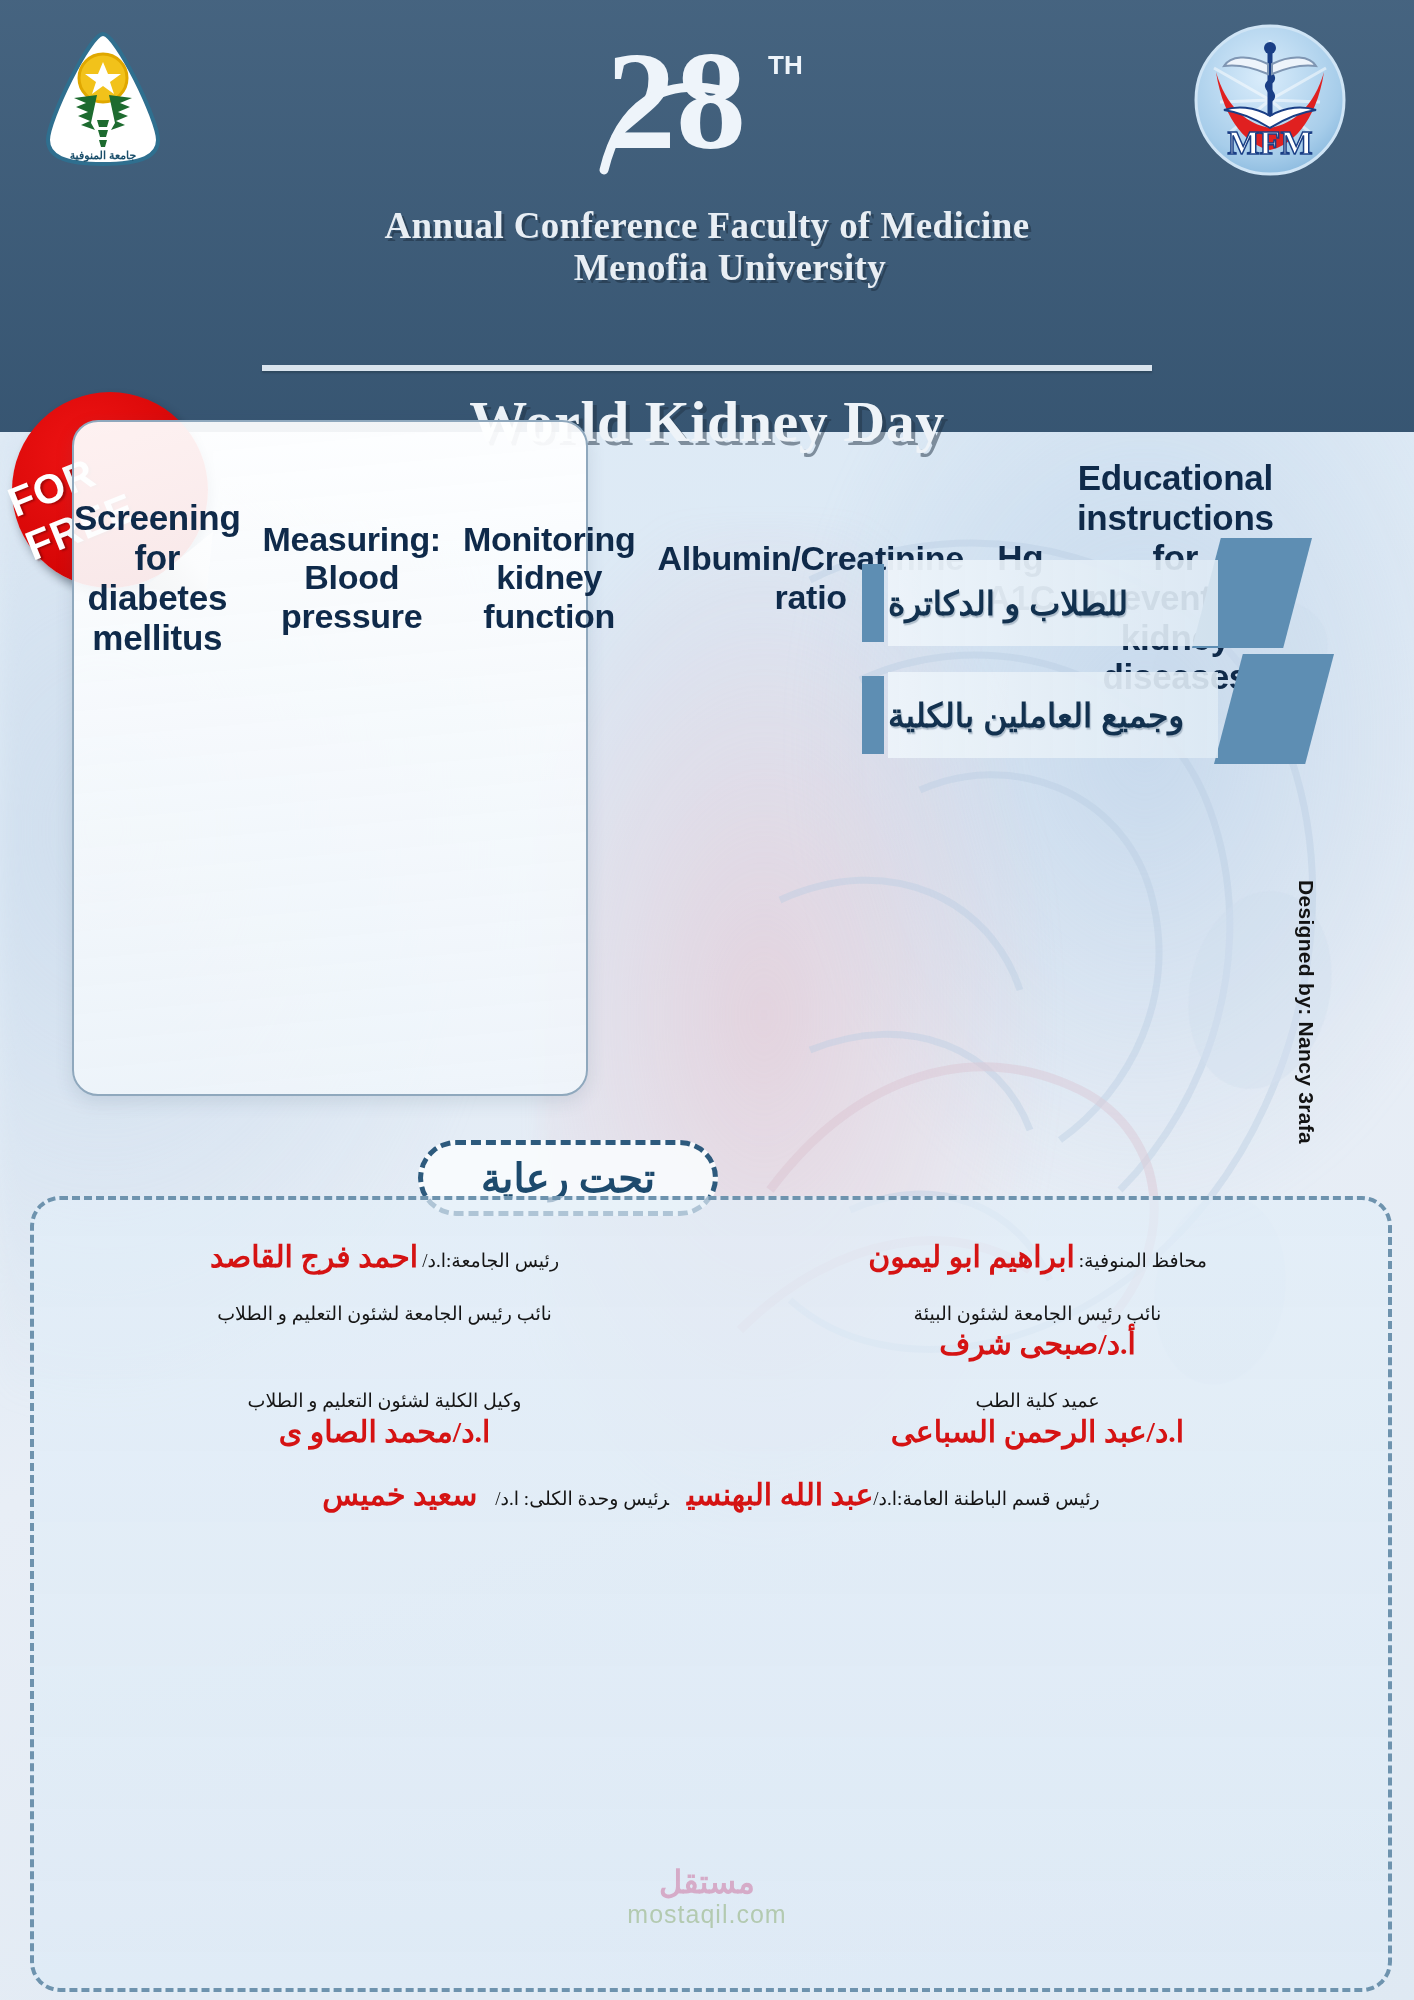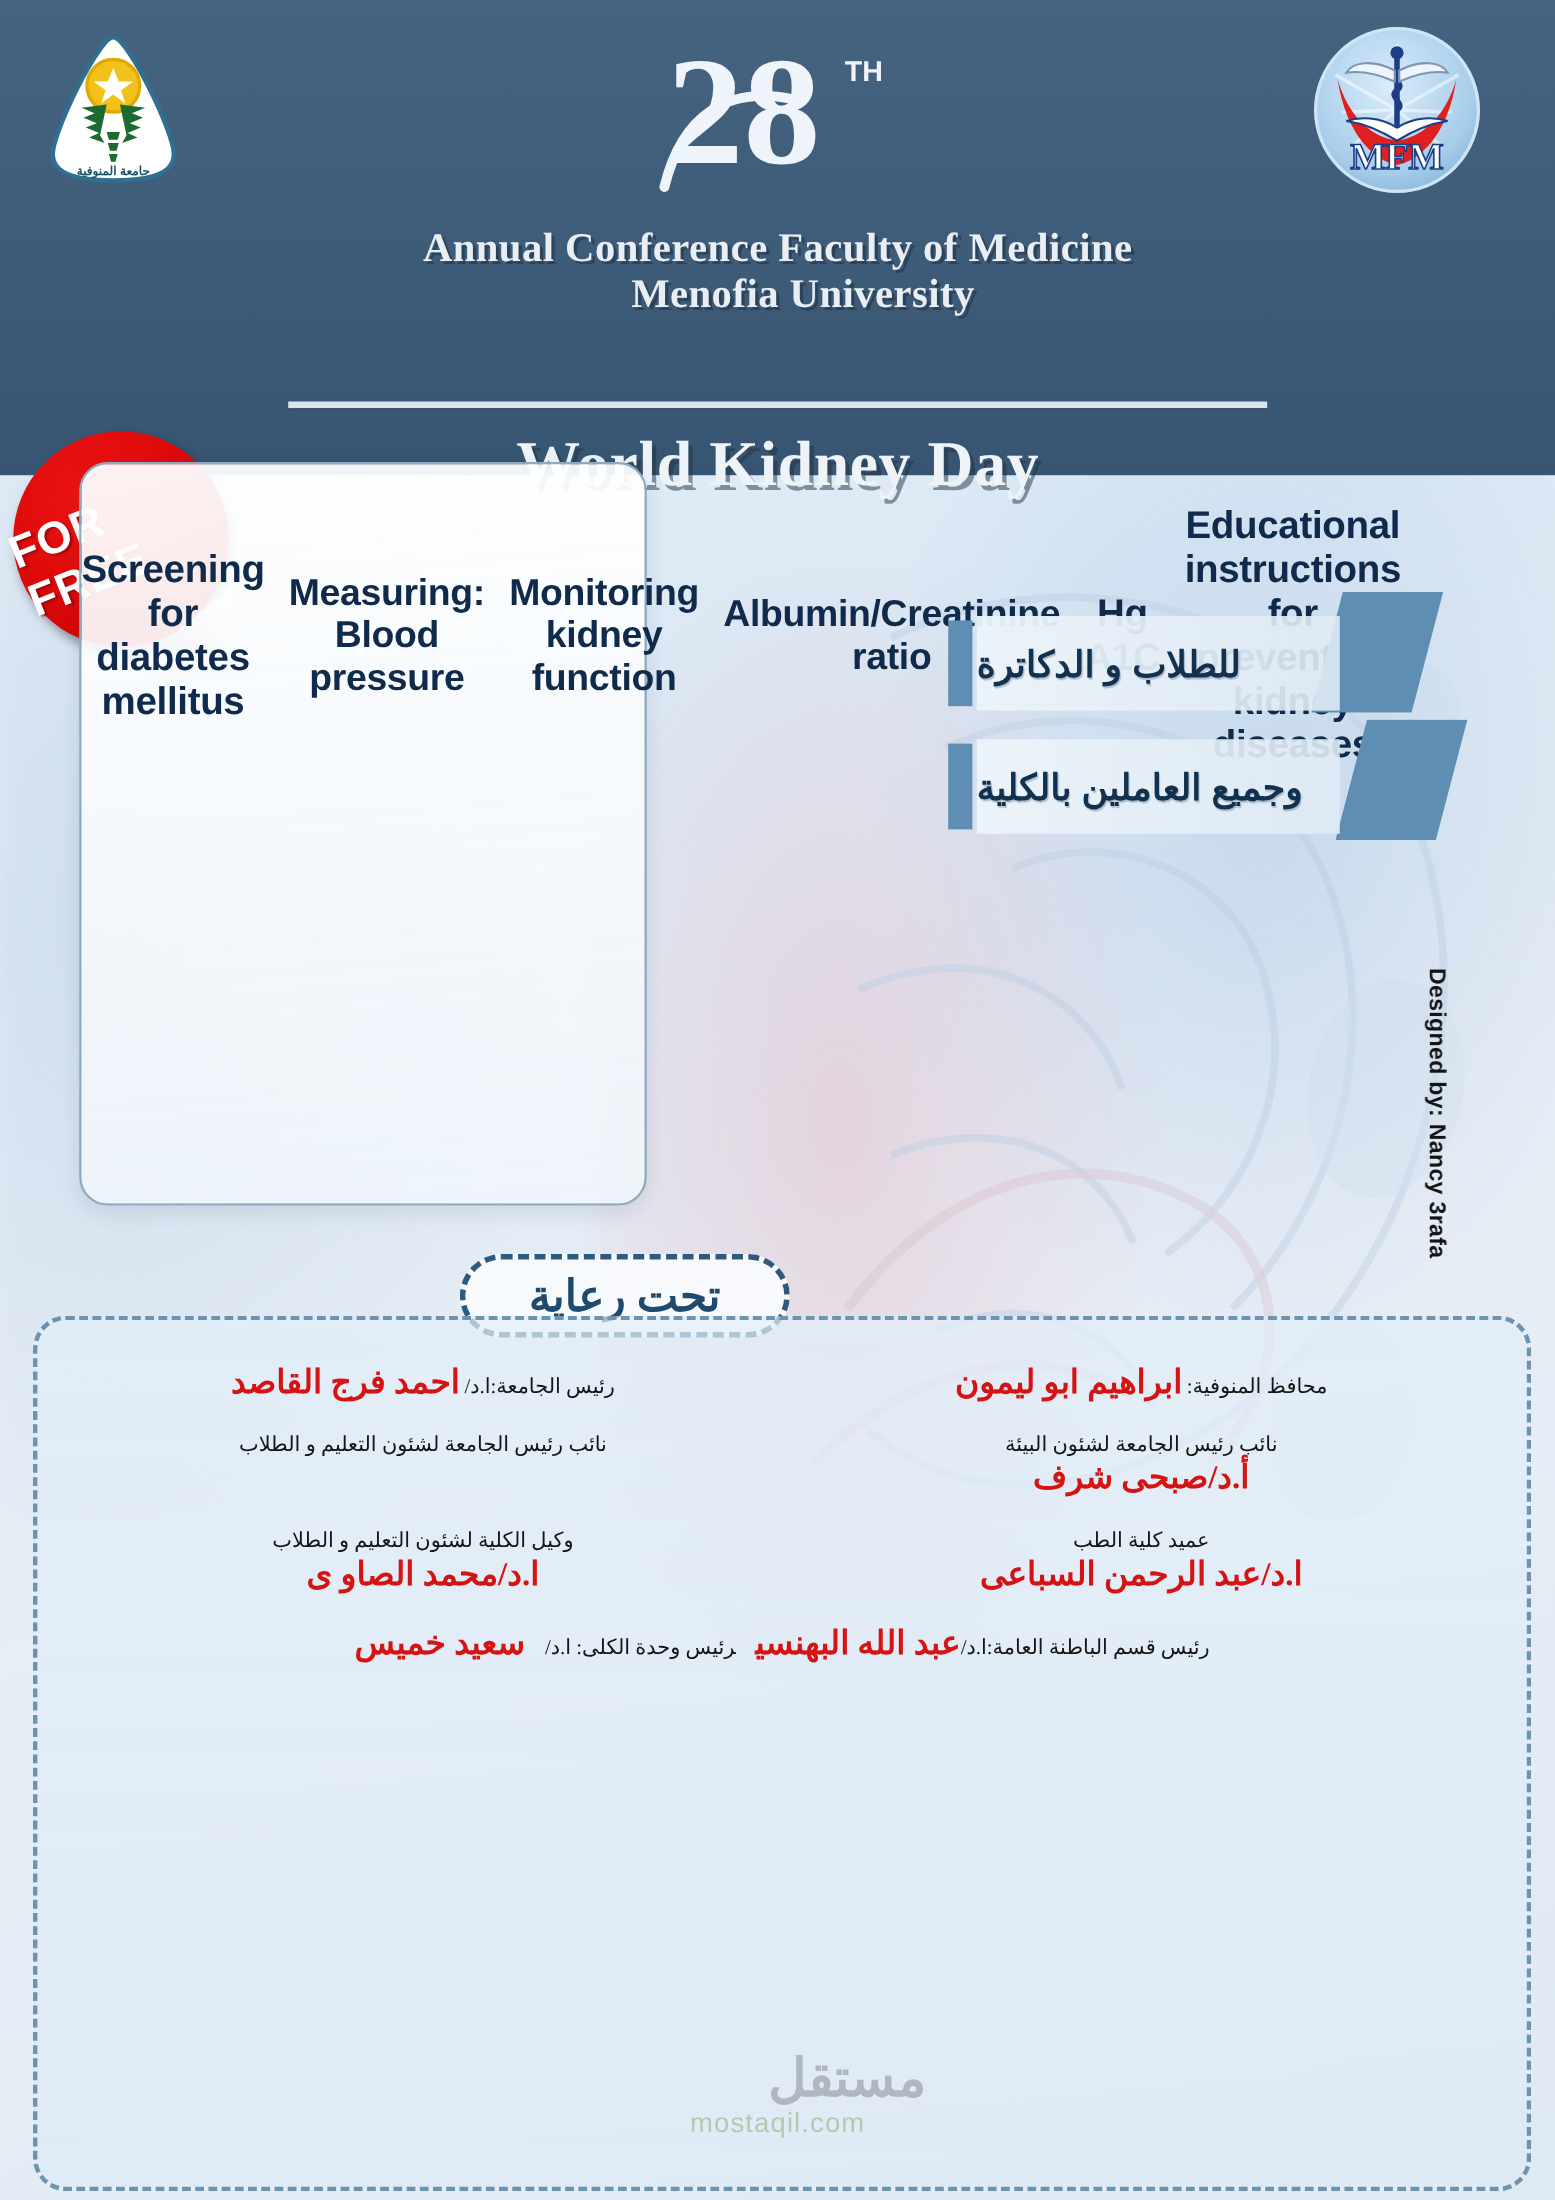--- a/index.html
+++ b/index.html
@@ -110,22 +110,22 @@
   .pcell{width:50%;text-align:center;direction:rtl;
     font-family:"Liberation Serif",serif;line-height:1.25;}
   .pcell .role{color:#151515;font-weight:normal;font-size:19px;text-align:center;}
   .pcell .name{color:#d51313;font-weight:bold;font-size:30px;}
   .pcell .inline .role,.pcell .inline .name{display:inline;}
   .prow.full .pcell{width:100%;}
 
   
   .watermark{position:absolute;left:572px;top:1866px;width:270px;text-align:center;
     opacity:.30;pointer-events:none;}
-  .watermark .w1{color:#404040;font-weight:bold;font-size:48px;direction:rtl;
-    font-family:"Liberation Serif",serif;line-height:1;text-align:right;}
+  .watermark .w1{color:#be185d;font-weight:bold;font-size:32px;direction:rtl;
+    font-family:"Liberation Serif",serif;line-height:1;}
   .watermark .w2{color:#4d7c0f;font-size:25px;letter-spacing:1px;margin-top:2px;
     font-family:"Liberation Sans",sans-serif;}
 </style>
 </head>
 <body>
 
 <div class="poster">
 
   <div class="bg-base"></div>
   <div class="bg-wash-left"></div>

